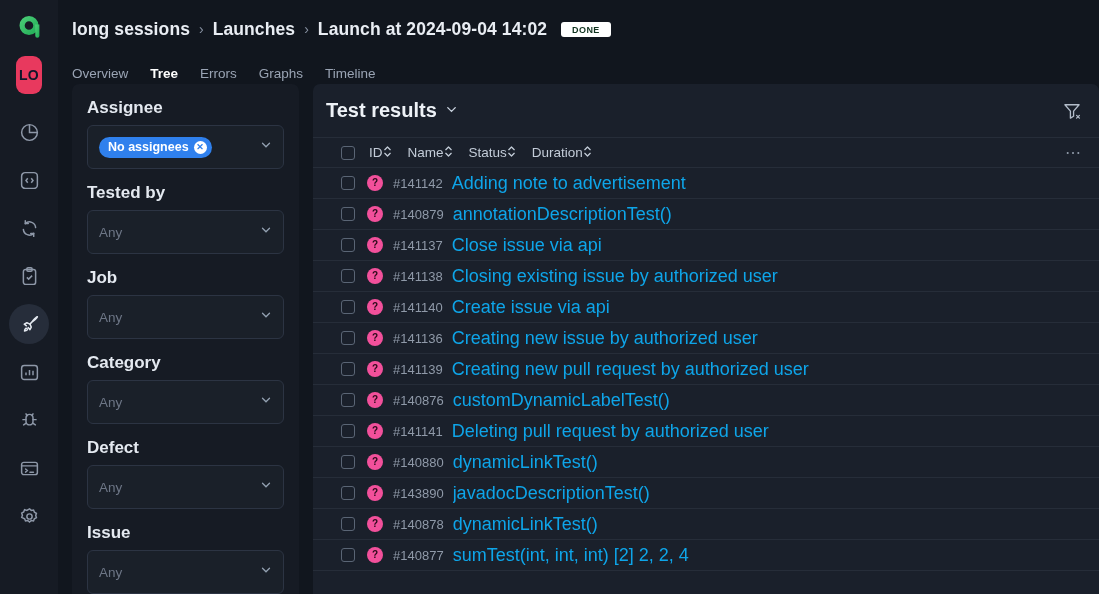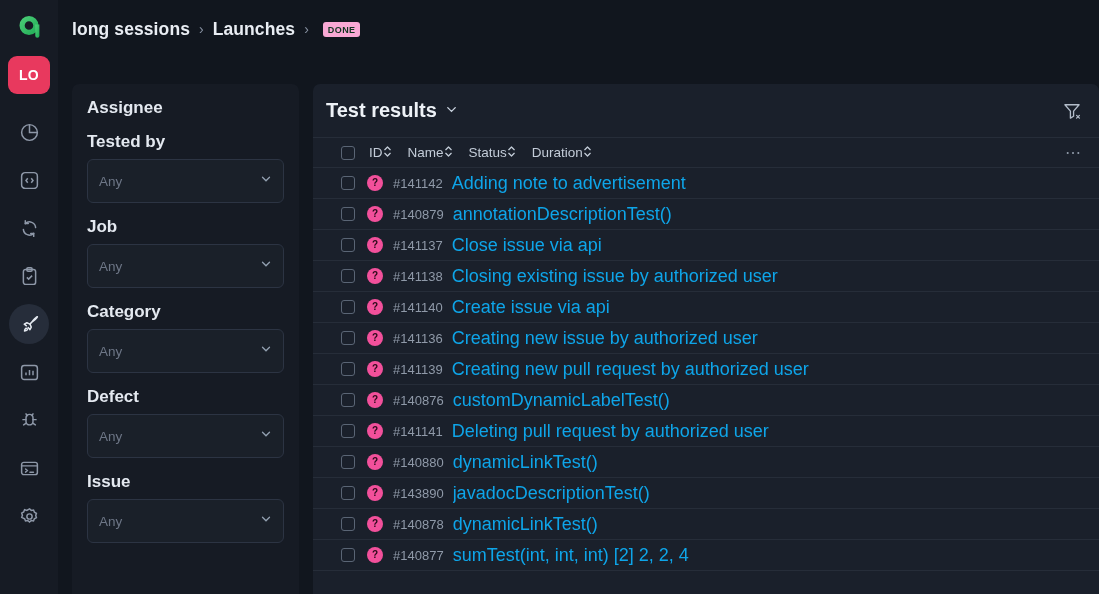--- a/index.html
+++ b/index.html
@@ -12,23 +12,23 @@
   #app { position: relative; width: 1099px; height: 594px; display: flex; background: #11161e; }
 
   
   .rail {
     width: 58px; height: 594px; flex: 0 0 58px;
     background: #161b24;
     display: flex; flex-direction: column; align-items: center;
   }
   .rail-logo { width: 58px; height: 56px; display: flex; align-items: center; justify-content: center; }
   .rail-avatar {
-    width: 42px; height: 38px; border-radius: 9px;
+    width: 26px; height: 38px; border-radius: 9px;
     background: #e8395e;
-    color: #ffffff; font-size: 14px; font-weight: 700;
+    color: #0f172a; font-size: 14px; font-weight: 700;
     display: flex; align-items: center; justify-content: center;
     letter-spacing: .3px;
     margin-bottom: 10px;
   }
   .rail-items { display: flex; flex-direction: column; align-items: center; gap: 8px; margin-top: 8px; }
   .rail-item {
     width: 40px; height: 40px; border-radius: 50%;
     display: flex; align-items: center; justify-content: center;
     color: #8e98a8;
   }
@@ -37,23 +37,23 @@
 
   
   .main { flex: 1 1 auto; display: flex; flex-direction: column; min-width: 0; background: #11161e; }
 
   
   .header { height: 84px; flex: 0 0 84px; padding: 14px 0 0 14px; background: #11161e; }
   .crumbs { display: flex; align-items: center; gap: 9px; height: 30px; }
   .crumb { font-size: 17.5px; font-weight: 700; color: #e9edf3; letter-spacing: .1px; white-space: nowrap; }
   .crumb-sep { color: #8791a1; font-size: 14px; line-height: 1; }
   .badge-done {
-    background: #f9a8d4; color: #10331f;
+    background: #ffffff; color: #10331f;
     font-size: 9px; font-weight: 700; letter-spacing: .4px;
-    padding: 3px 5px 2px; border-radius: 3px; margin-left: 5px;
+    padding: 3px 11px 2px; border-radius: 3px; margin-left: 5px;
     text-transform: uppercase;
   }
   .tabs { display: flex; align-items: flex-end; gap: 22px; height: 40px; margin-top: 8px; }
   .tab {
     font-size: 13.5px; color: #9aa4b4; padding-bottom: 9px;
     border-bottom: 2px solid transparent; white-space: nowrap;
   }
   .tab.active { color: #ffffff; font-weight: 700; border-bottom-color: #4d8df7; }
 
   
@@ -231,30 +231,49 @@
   </div>
 
   <div class="main">
 
     <div class="header">
       <div class="crumbs">
         <span class="crumb">long sessions</span>
         <span class="crumb-sep">›</span>
         <span class="crumb">Launches</span>
         <span class="crumb-sep">›</span>
+        <span class="crumb">Launch at 2024-09-04 14:02</span>
         <span class="badge-done">DONE</span>
       </div>
+      <div class="tabs">
+        <div class="tab">Overview</div>
+        <div class="tab active">Tree</div>
+        <div class="tab">Errors</div>
+        <div class="tab">Graphs</div>
+        <div class="tab">Timeline</div>
+      </div>
     </div>
 
     <div class="body">
 
       <div class="filters">
 
         <div class="f-group">
           <div class="f-label">Assignee</div>
+          <div class="f-select">
+            <span class="chip">
+              <span>No assignees</span>
+              <span class="chip-x">✕</span>
+            </span>
+            <span class="chev">
+              <svg width="14" height="14" viewBox="0 0 24 24" fill="none" stroke="currentColor" stroke-width="2.2" stroke-linecap="round">
+                  <path d="m6 9 6 6 6-6"></path>
+                </svg>
+            </span>
+          </div>
         </div>
 
         <div class="f-group">
           <div class="f-label">Tested by</div>
           <div class="f-select">
             <span class="ph">Any</span>
             <span class="chev">
               <svg width="14" height="14" viewBox="0 0 24 24" fill="none" stroke="currentColor" stroke-width="2.2" stroke-linecap="round">
                   <path d="m6 9 6 6 6-6"></path>
                 </svg>

